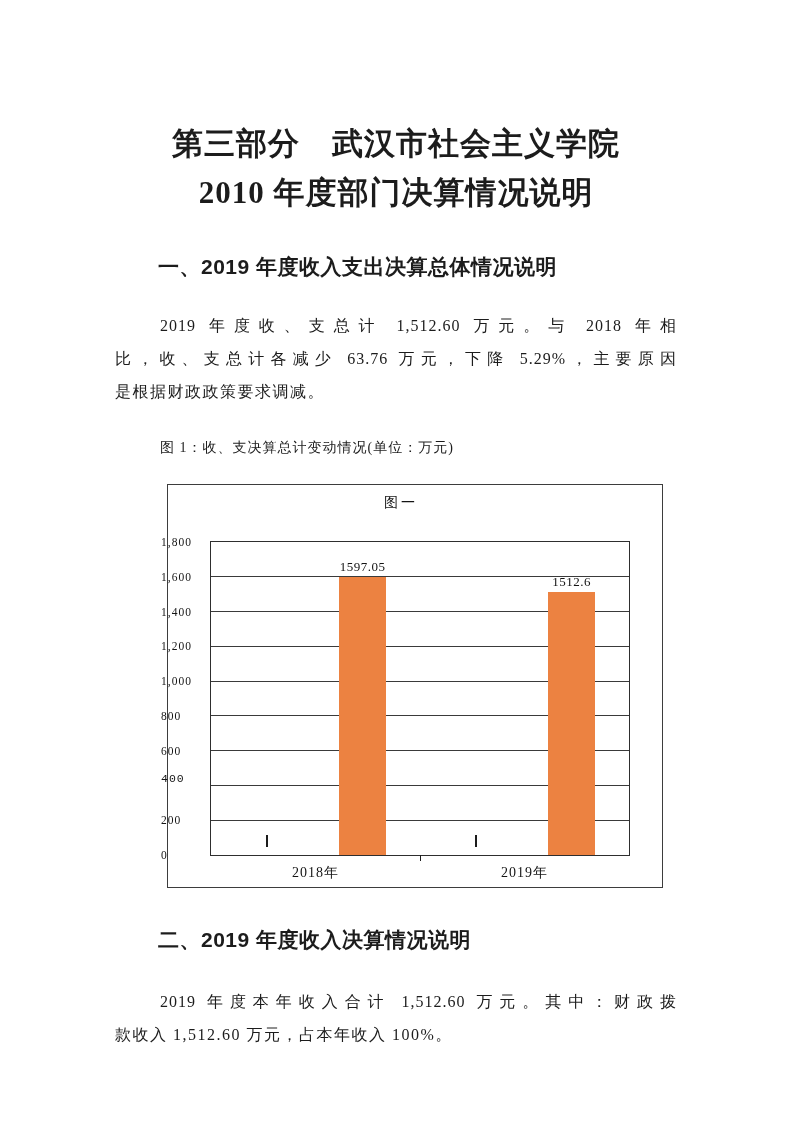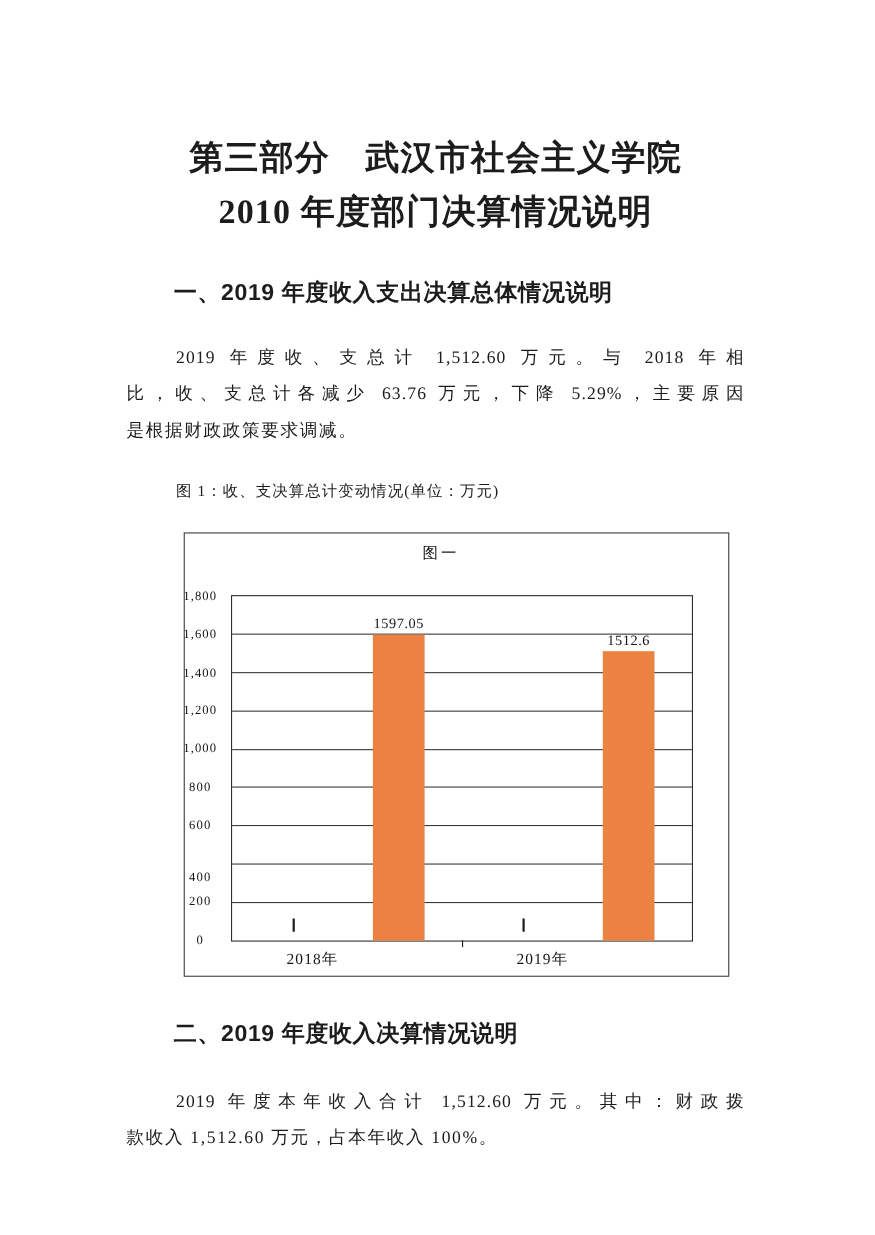--- a/index.html
+++ b/index.html
@@ -79,37 +79,38 @@
     width: 418px; height: 313px;
     border: 1px solid #2e2e2e;
   }
   .gridline {
     position: absolute; left: 0; width: 100%;
     height: 1px; background: #3a3a3a;
   }
   .ytick-label {
     position: absolute;
     left: -50px; width: 42px;
-    text-align: center;
+    text-align: left;
     font-size: 11.5px; line-height: 15px;
     letter-spacing: 1px;
     color: #141414;
   }
   .bar { position: absolute; bottom: 0; }
   .bar-value-label {
     position: absolute;
     width: 90px;
     text-align: center;
     font-size: 13px; line-height: 15px;
     letter-spacing: 0.5px;
     color: #141414;
   }
   .xtick-label {
     position: absolute;
     width: 110px;
+    text-align: center;
     font-size: 14px; line-height: 16px;
     letter-spacing: 1px;
     color: #141414;
   }
   .stub-tick {
     position: absolute;
     width: 2px; height: 12px; bottom: 8px;
     background: #1c1c1c;
   }
   .axis-mid-tick {
@@ -145,21 +146,21 @@
           <div class="gridline" style="bottom: 34.2778px;"></div>
           <div class="gridline" style="bottom: 69.0556px;"></div>
           <div class="gridline" style="bottom: 103.833px;"></div>
           <div class="gridline" style="bottom: 138.611px;"></div>
           <div class="gridline" style="bottom: 173.389px;"></div>
           <div class="gridline" style="bottom: 208.167px;"></div>
           <div class="gridline" style="bottom: 242.944px;"></div>
           <div class="gridline" style="bottom: 277.722px;"></div>
           <div class="ytick-label" style="top: 306px;">0</div>
           <div class="ytick-label" style="top: 271.222px;">200</div>
-          <div class="ytick-label" style="top: 249px;">400</div>
+          <div class="ytick-label" style="top: 229px; font-family: Liberation Mono, monospace;">400</div>
           <div class="ytick-label" style="top: 201.667px;">600</div>
           <div class="ytick-label" style="top: 166.889px;">800</div>
           <div class="ytick-label" style="top: 132.111px;">1,000</div>
           <div class="ytick-label" style="top: 97.3333px;">1,200</div>
           <div class="ytick-label" style="top: 62.5556px;">1,400</div>
           <div class="ytick-label" style="top: 27.7778px;">1,600</div>
           <div class="ytick-label" style="top: -7px;">1,800</div>
           <div class="bar" style="left: 128px; width: 47px; height: 277.709px; background: rgb(236, 130, 65);"></div>
           <div class="bar-value-label" style="left: 106.5px; bottom: 280.709px;">1597.05</div>
           <div class="xtick-label" style="left: 49.5px; top: 323px;">2018年</div>

